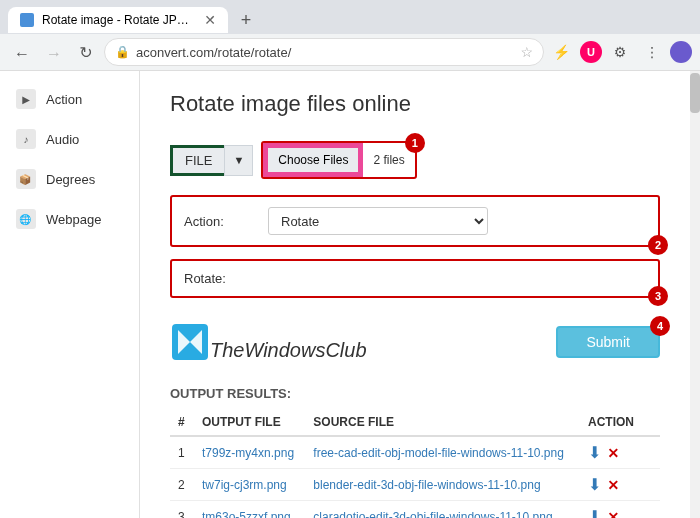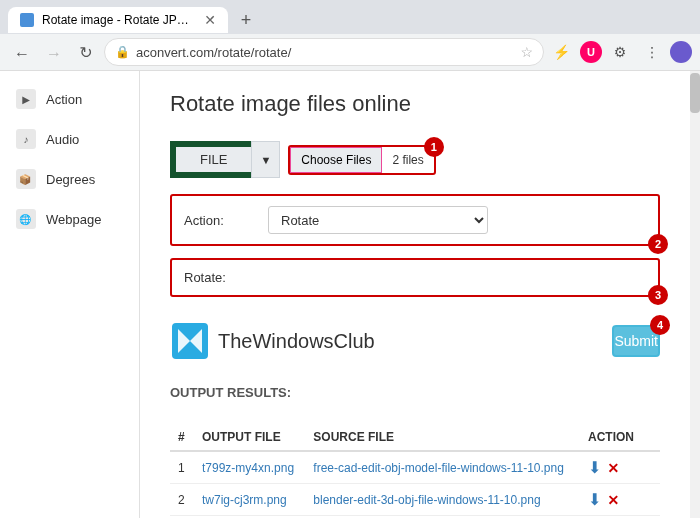--- a/index.html
+++ b/index.html
@@ -213,22 +213,22 @@
       margin-bottom: 16px;
       position: relative;
     }
 
     .file-btn-group {
       display: flex;
       align-items: stretch;
     }
     .file-btn {
       background: #e9ecef;
-      border: 6px solid #14532d;
-      padding: 5px 24px;
+      border: 3px solid #14532d;
+      padding: 5px 12px;
       font-size: 13px;
       cursor: pointer;
       color: #333;
     }
     .file-btn-left { border-right: none; }
     .file-btn-arrow {
       background: #e9ecef;
       border: 1px solid #ced4da;
       padding: 5px 8px;
       cursor: pointer;
@@ -238,21 +238,21 @@
 
     .choose-files-box {
       border: 2px solid #c00;
       border-radius: 3px;
       display: flex;
       align-items: center;
       position: relative;
     }
     .choose-files-btn {
       background: #e9ecef;
-      border: 1px solid #ec4899;
+      border: 5px solid #ec4899;
       padding: 5px 10px;
       font-size: 12px;
       cursor: pointer;
       white-space: nowrap;
     }
     .files-count {
       padding: 5px 10px;
       font-size: 12px;
       color: #333;
     }
@@ -307,50 +307,50 @@
       border-radius: 3px;
       padding: 0 8px;
       font-size: 13px;
       background: #fff;
       color: #333;
     }
 
     
     .logo-area {
       display: flex;
-      align-items: center;
+      align-items: flex-end;
       justify-content: center;
       margin: 10px 0;
-      gap: 8px;
+      font-style: italic;
     }
     .logo-icon {
       width: 40px;
       height: 40px;
     }
     .logo-text {
       font-size: 20px;
       font-weight: 500;
       color: #333;
     }
     .submit-btn {
       background: #5bc0de;
       color: #fff;
       border: 2px solid #46b8da;
       border-radius: 4px;
-      padding: 6px 0;
+      padding: 6px 28px;
       font-size: 14px;
       cursor: pointer;
     }
 
     
     .output-title {
       font-size: 13px;
       font-weight: bold;
       color: #555;
-      margin-bottom: 24px;
+      margin-bottom: 8px;
       text-transform: uppercase;
     }
     .results-table {
       width: 100%;
       border-collapse: collapse;
     }
     .results-table th {
       text-align: left;
       font-size: 12px;
       font-weight: bold;

